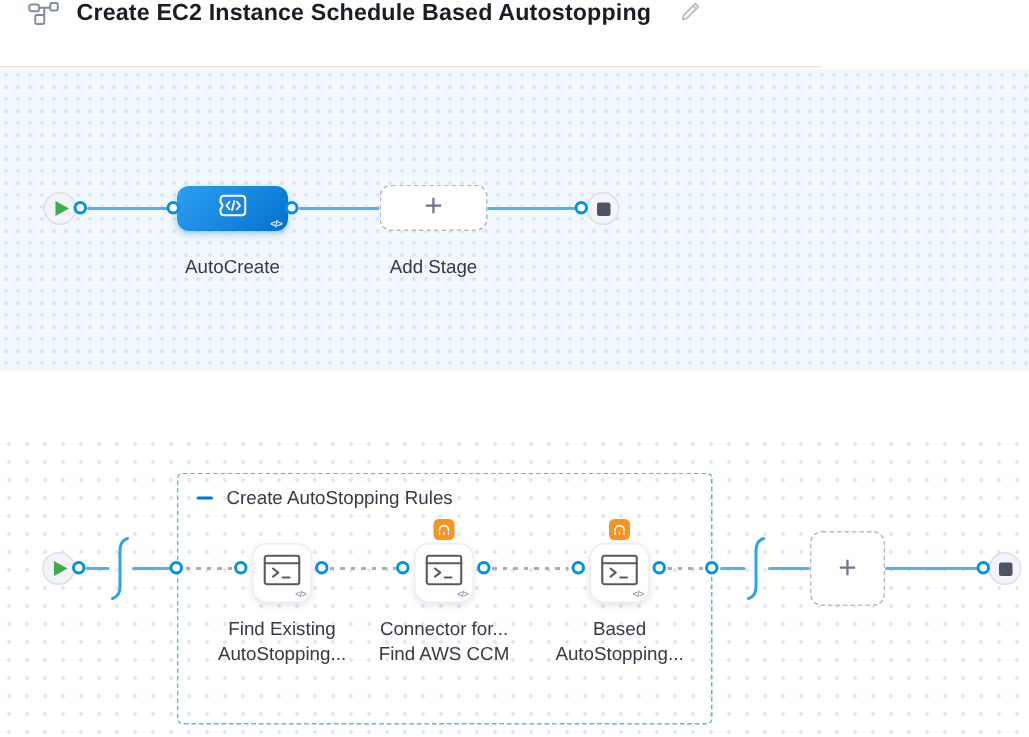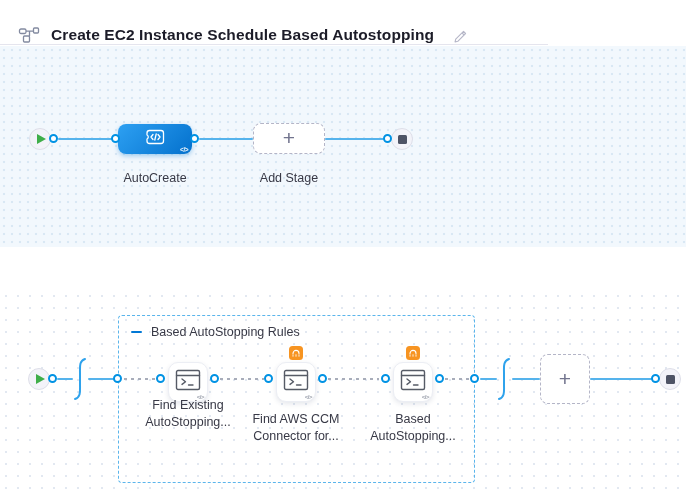--- a/index.html
+++ b/index.html
@@ -1,21 +1,21 @@
 <!DOCTYPE html>
 <html><head>
 <meta charset="utf-8">
 <style>
   html,body{margin:0;padding:0;background:#fff;}
   .page{position:relative;width:686px;height:491px;background:#fff;overflow:hidden;
         font-family:"Liberation Sans",sans-serif;}
 
   
   .header{position:absolute;top:0;left:0;width:548px;height:45px;background:#fff;
-          border-bottom:1px solid #e5e5ee;display:flex;align-items:flex-end;gap:11px;
+          border-bottom:1px solid #e5e5ee;display:flex;align-items:flex-start;gap:11px;
           padding-left:18px;box-sizing:border-box;}
   .title{font-size:15.5px;font-weight:700;color:#1c1c28;letter-spacing:.1px;white-space:nowrap;}
   .hicon{display:flex;align-items:center;}
   .pencil{margin-left:8px;display:flex;align-items:center;cursor:pointer;}
 
   
   .canvas1{position:absolute;top:46px;left:0;width:686px;height:201px;
            background-color:#f2f8fd;
            background-image:radial-gradient(circle,#d9e8f4 1.2px,transparent 1.6px);
            background-size:8px 8px;}
@@ -126,21 +126,21 @@
 
     <div class="nlabel" style="left:229px;top:124px;">Add Stage</div>
     <div class="nlabel" style="left:95px;top:124px;">AutoCreate</div>
   </div>
 
   <div class="canvas2">
 
     <div class="group-box">
       <div class="group-label">
         <span class="minus"></span>
-        <span>Based AutoStopping Rules</span>
+        <span>Create AutoStopping Rules</span>
       </div>
     </div>
 
     <div class="term-circle" style="left:28px;top:78px;">
       <div class="play"></div>
     </div>
     <div class="port" style="left:48px;top:84px;"></div>
     <div class="hline" style="left:57px;top:88px;width:16px;"></div>
 
     <svg class="squig" style="left:71px;top:67px;" width="18" height="44" viewBox="0 0 18 44" fill="none" stroke="#2ea2ec" stroke-width="2" stroke-linecap="round">
@@ -220,27 +220,27 @@
     <div class="ghost" style="left:540px;top:64px;width:50px;height:50px;">
       <span class="plus">+</span>
     </div>
 
     <div class="hline" style="left:590px;top:88px;width:62px;"></div>
     <div class="port" style="left:651px;top:84px;"></div>
     <div class="term-circle" style="left:659px;top:78px;">
       <div class="stopsq"></div>
     </div>
 
-    <div class="nlabel" style="left:128px;top:107px;">
+    <div class="nlabel" style="left:128px;top:121px;">
       <div>Find Existing</div>
       <div>AutoStopping...</div>
     </div>
     <div class="nlabel" style="left:236px;top:121px;">
+      <div>Connector for...</div>
       <div>Find AWS CCM</div>
-      <div>Connector for...</div>
     </div>
     <div class="nlabel" style="left:353px;top:121px;">
       <div>Based</div>
       <div>AutoStopping...</div>
     </div>
   </div>
 
 </div>
 
 </body></html>

